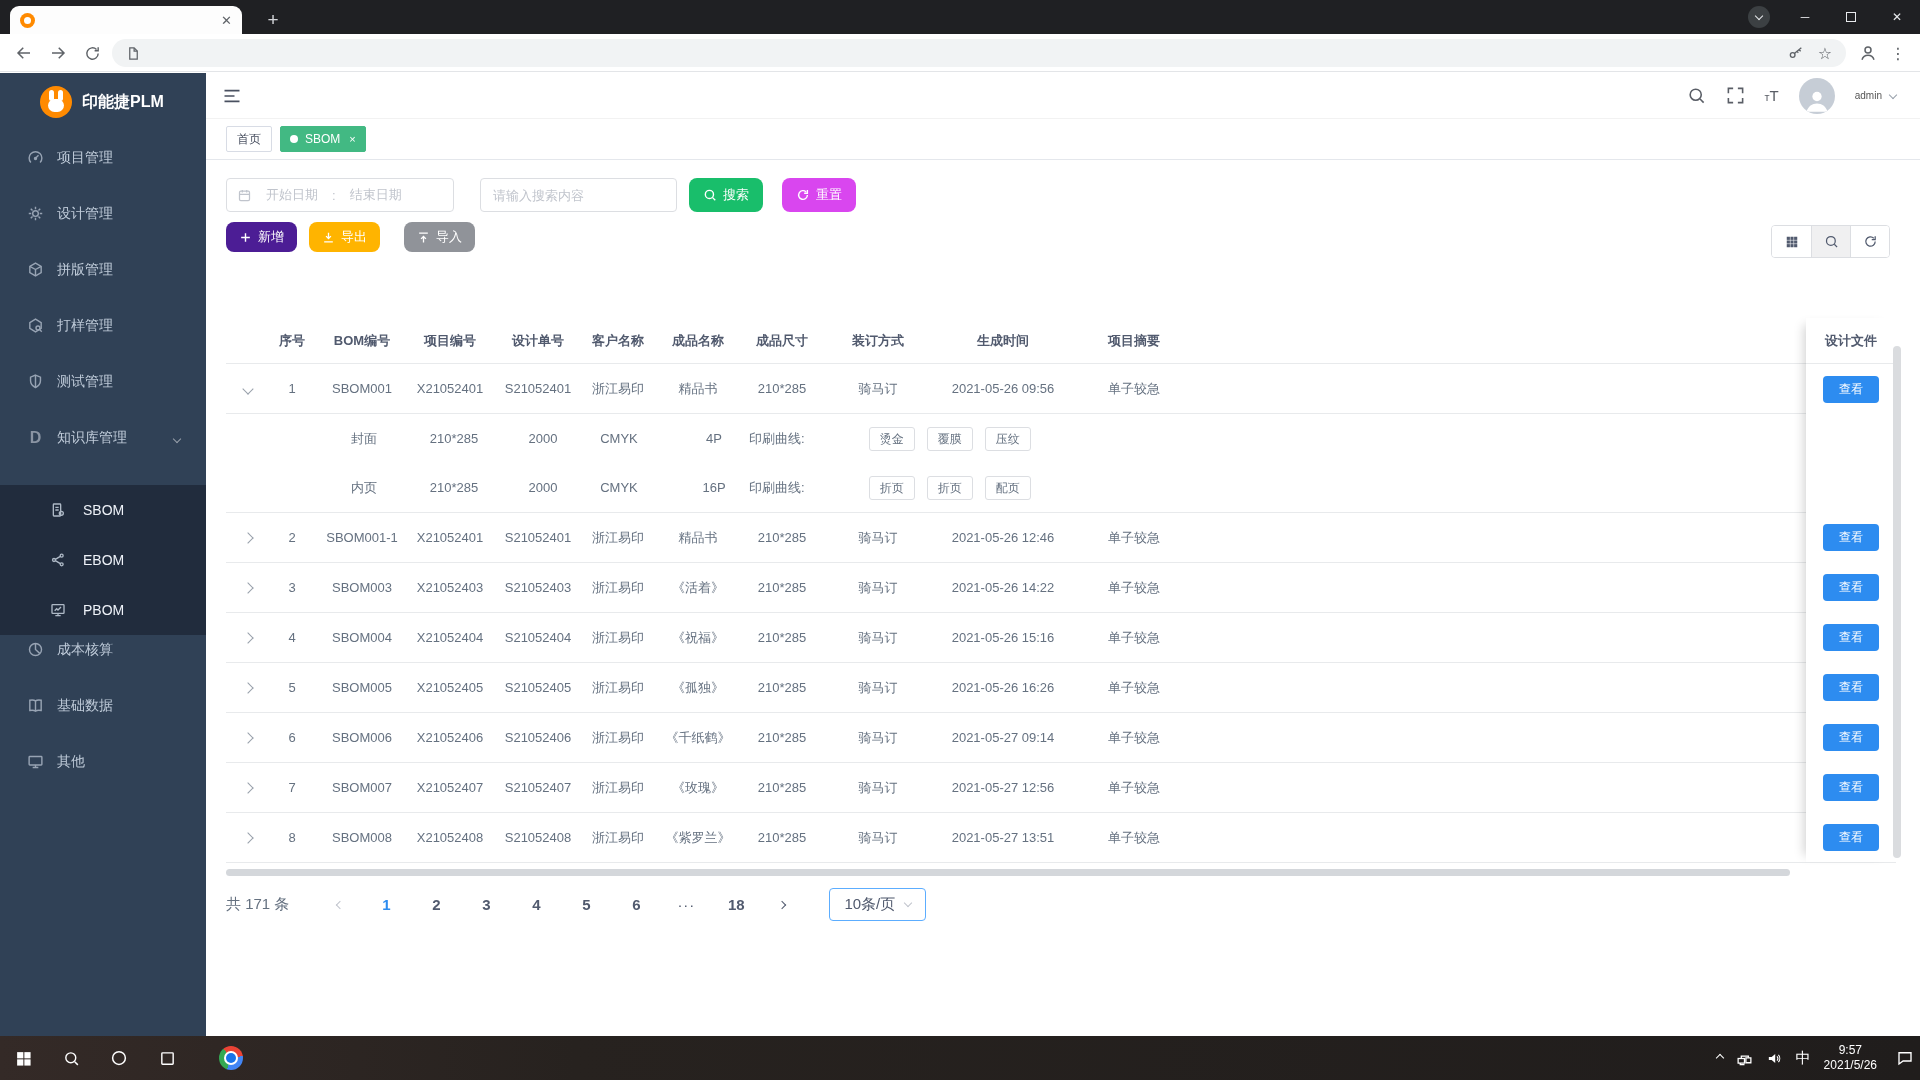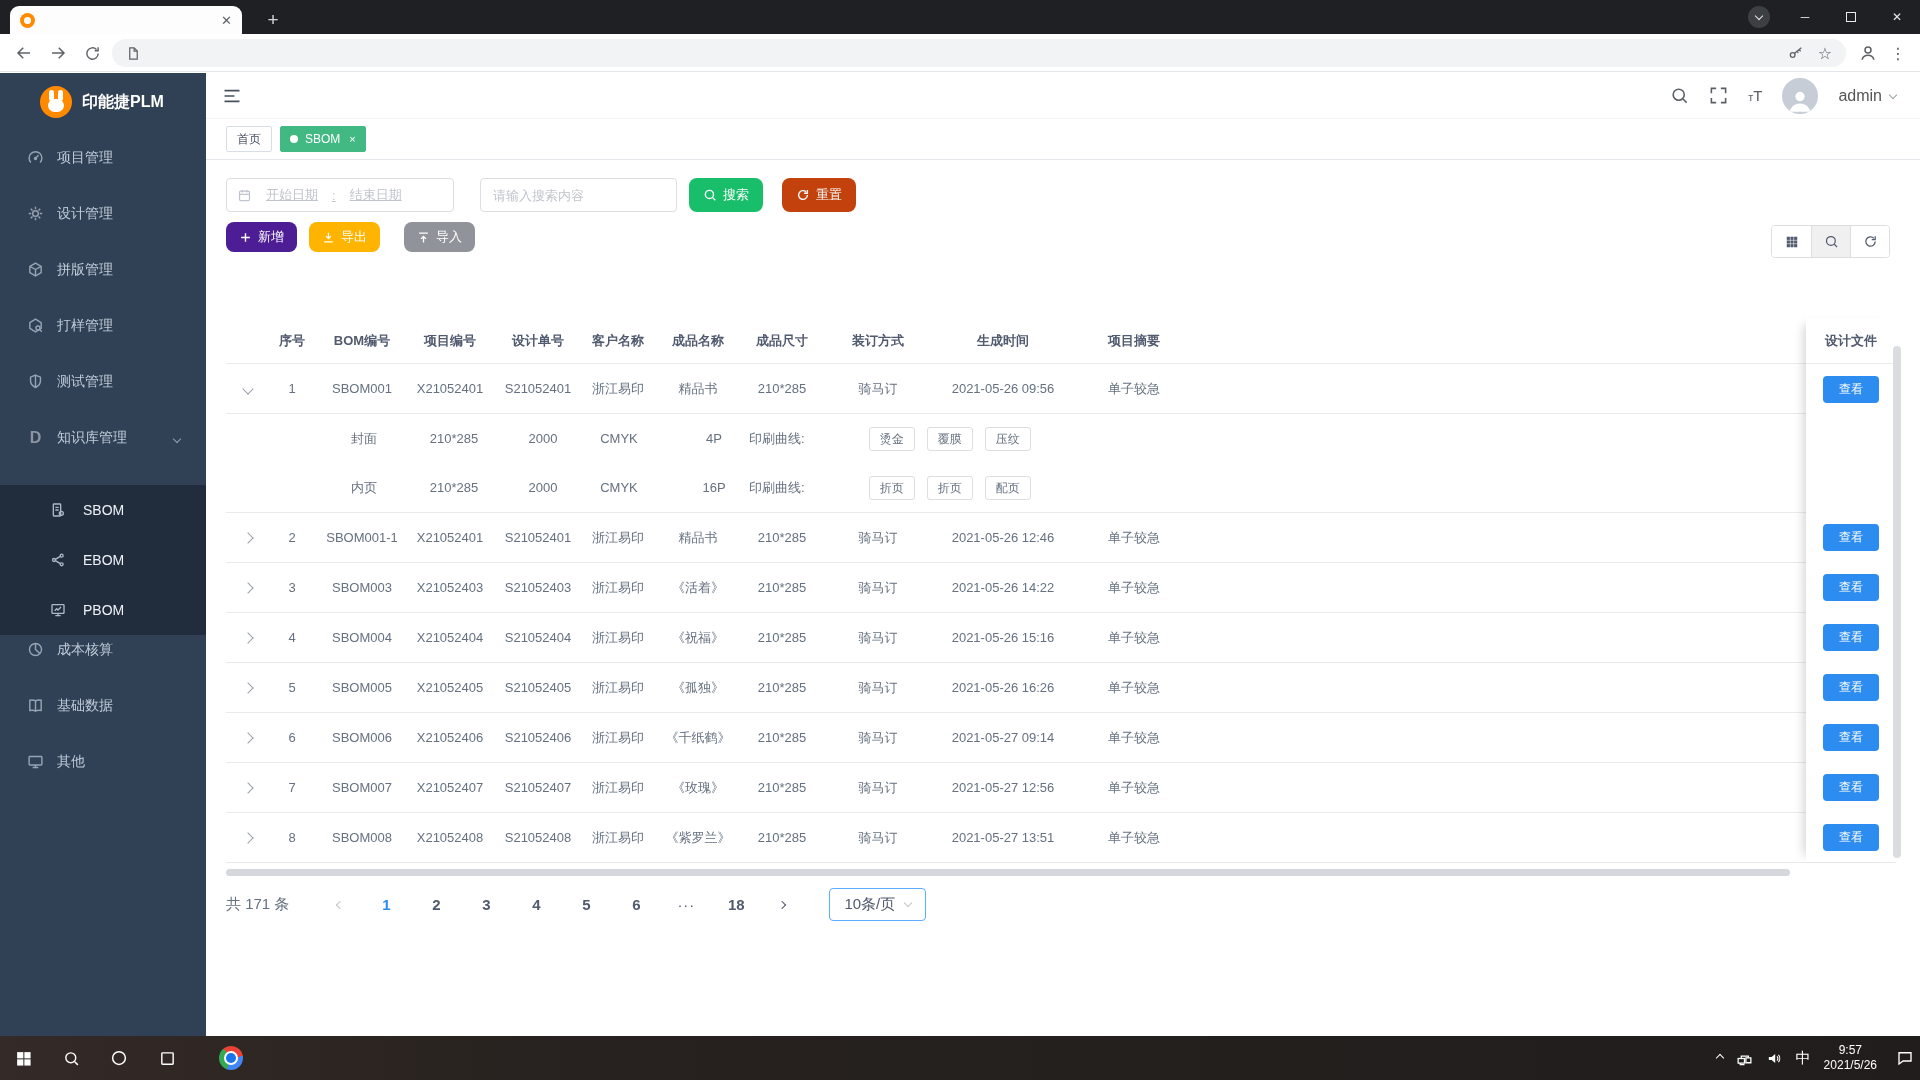--- a/index.html
+++ b/index.html
@@ -56,38 +56,38 @@
   .s-item .mi{width:16px;height:16px;margin-right:17px;color:#aeb9c6;display:flex;align-items:center;justify-content:center;}
   .letterD{font-size:16px;font-weight:bold;color:#8a94a3;}
 
   .main{position:absolute;left:206px;top:0;right:0;bottom:0;}
   .topbar{height:46px;background:#fff;display:flex;align-items:center;border-bottom:1px solid #f2f2f2;}
   .hamburger{margin-left:16px;color:#495060;}
   .top-right{margin-left:auto;display:flex;align-items:center;gap:20px;padding-right:24px;color:#5a5e66;}
   .tT{font-size:15px;color:#5a5e66;letter-spacing:0;}
   .tT b{font-size:11px;font-weight:normal;}
   .avatar{width:36px;height:36px;border-radius:50%;background:#c6cdd6;display:flex;align-items:flex-end;justify-content:center;overflow:hidden;}
-  .admin{font-size:16px;color:#555;}
+  .admin{font-size:10px;color:#555;}
   .tagsbar{height:41px;display:flex;align-items:center;padding-left:20px;gap:8px;border-bottom:1px solid #e4e7ec;background:#fff;}
   .tag{height:26px;display:flex;align-items:center;padding:0 10px;font-size:12px;border:1px solid #d8dce5;background:#fff;color:#495060;border-radius:2px;}
   .tag.active{background:#42b983;border-color:#42b983;color:#fff;gap:7px;padding:0 9px;}
   .tag-dot{width:8px;height:8px;border-radius:50%;background:#fff;}
   .tag-x{font-size:11px;margin-left:2px;}
 
   .content{position:relative;height:calc(100% - 87px);padding:18px 0 0 20px;background:#fff;}
   .filter-row{display:flex;align-items:center;}
   .inp{height:34px;border:1px solid #dcdee2;border-radius:4px;background:#fff;display:flex;align-items:center;font-size:13px;color:#c0c4cc;}
-  .date-inp{width:228px;padding:0 10px;gap:14px;text-decoration:underline;}
+  .date-inp{width:228px;padding:0 10px;gap:14px;}
   .date-inp .cal{color:#c0c4cc;}
   .search-inp{width:197px;margin-left:26px;}
   .search-inp input{border:0;outline:0;background:transparent;width:100%;padding:0 12px;font-size:13px;color:#515a6e;font-family:inherit;}
   .search-inp input::placeholder{color:#c0c4cc;}
   .btn{height:34px;border:none;border-radius:8px;color:#fff;font-size:13px;display:inline-flex;align-items:center;justify-content:center;gap:6px;padding:0 14px;font-family:inherit;}
   .btn-search{background:#19be6b;margin-left:12px;}
-  .btn-reset{background:#c2410c;margin-left:19px;}
+  .btn-reset{background:#d946ef;margin-left:19px;}
   .action-row{display:flex;align-items:center;margin-top:10px;}
   .btn-sm{height:30px;font-size:13px;padding:0 13px;}
   .btn-add{background:#4c1d95;}
   .btn-export{background:#ffb400;margin-left:12px;}
   .btn-import{background:#909399;margin-left:24px;}
   .btn-group{position:absolute;top:65px;right:30px;display:flex;border:1px solid #dcdee2;border-radius:4px;overflow:hidden;}
   .bg-btn{width:39px;height:31px;display:flex;align-items:center;justify-content:center;background:#fff;color:#515a6e;}
   .bg-btn + .bg-btn{border-left:1px solid #dcdee2;}
   .bg-btn.pressed{background:#f0f0f1;}
 

